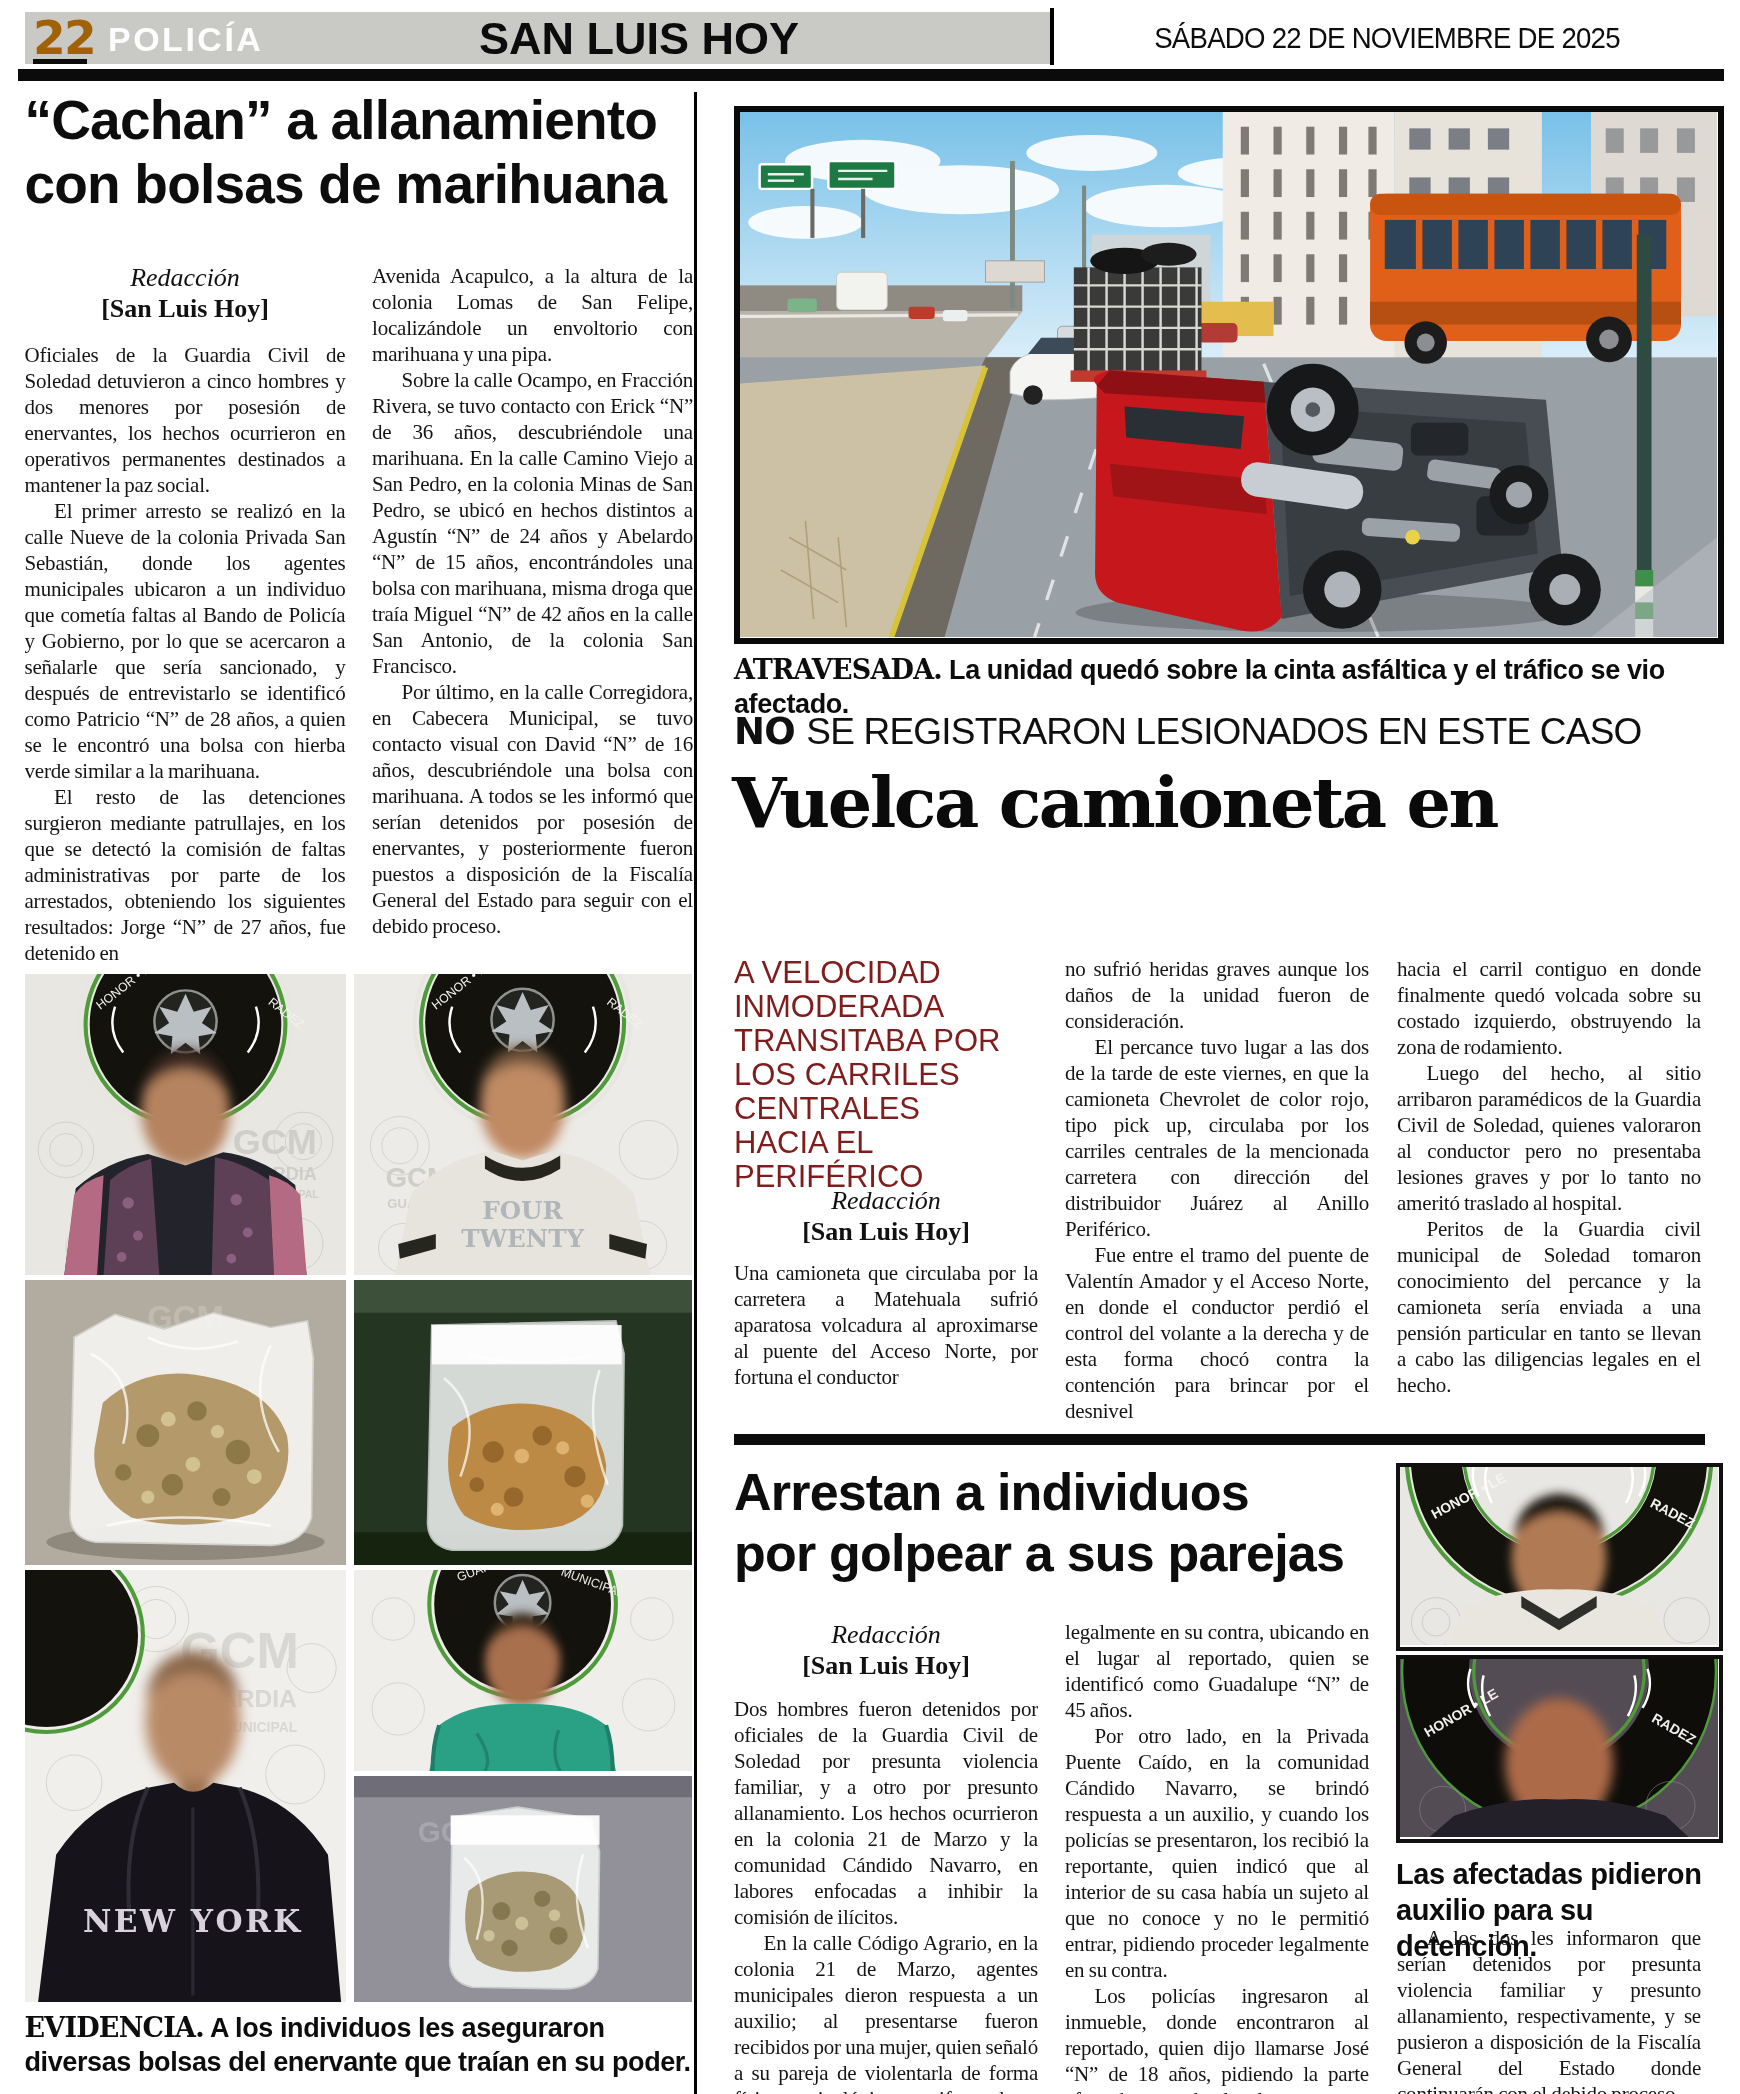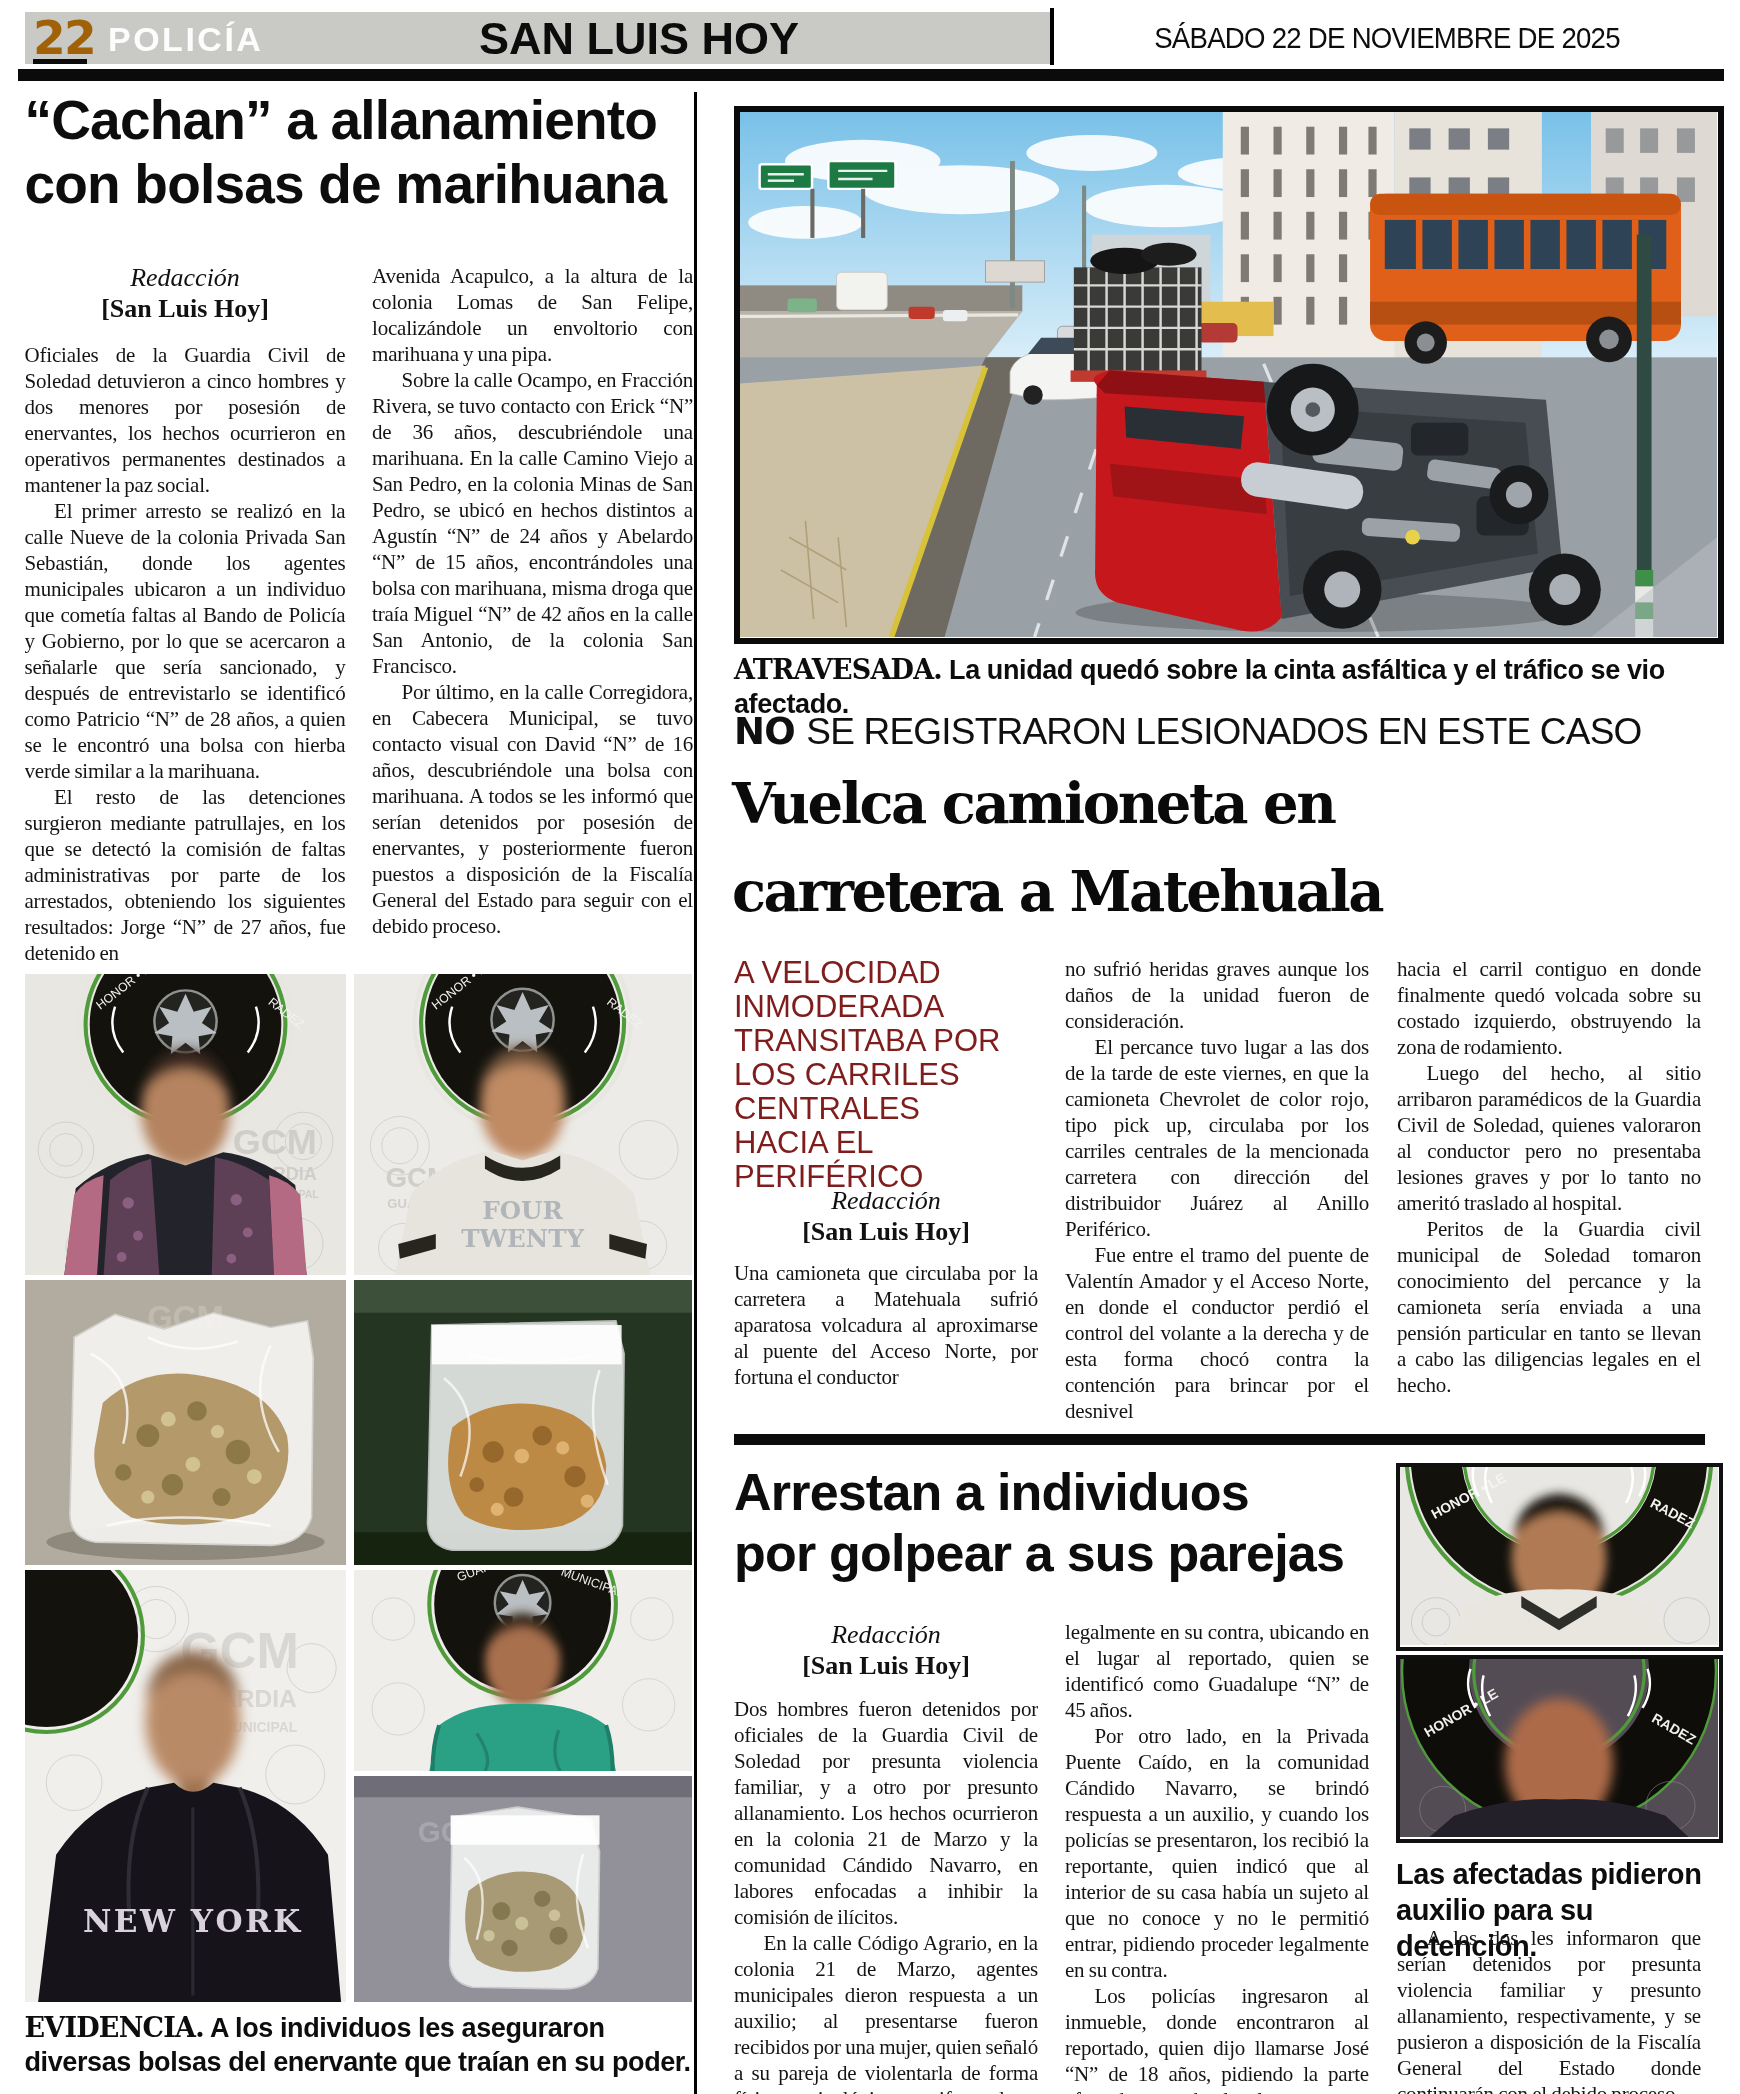--- a/index.html
+++ b/index.html
@@ -25,21 +25,21 @@
   .col{text-align:justify;font-size:21px;line-height:26px;letter-spacing:-0.2px;word-spacing:-0.8px;color:#141414;}
   .col p{margin:0;text-indent:29.5px;}
   .col p.pfirst{text-indent:0;}
   .byline{text-align:center;font-size:26px;line-height:31px;}
   .byline .auth{font-style:italic;}
   .byline .src{font-weight:bold;}
   .caption{font-family:"Liberation Sans",sans-serif;font-weight:bold;font-size:27px;line-height:34px;color:#0d0d0d;letter-spacing:-0.4px;}
   .cap-lead{font-family:"DejaVu Serif",serif;font-weight:bold;letter-spacing:-0.8px;}
   .kicker{font-family:"Liberation Sans",sans-serif;font-size:37px;color:#101010;letter-spacing:-0.8px;}
   .kicker .k-bold{font-family:"DejaVu Sans",sans-serif;font-weight:bold;margin-right:11.5px;}
-  .main-headline{font-family:"DejaVu Serif",serif;font-weight:bold;font-size:56px;line-height:88px;
+  .main-headline{font-family:"DejaVu Serif",serif;font-weight:bold;font-size:70px;line-height:88px;
                  color:#0a0a0a;letter-spacing:-2.5px;}
   .subhead{font-family:"Liberation Sans",sans-serif;font-size:31px;line-height:34px;color:#7f1d1d;letter-spacing:0px;}
 
   .photo-frame{border:6.5px solid #0a0a0a;box-sizing:border-box;}
   .photo-frame-sm{border:4.9px solid #101010;box-sizing:border-box;}
   figure{margin:0;padding:0;}
   svg{display:block;}
 </style>
 </head>
 <body>
@@ -550,21 +550,20 @@
   <div class="abs caption" style="left:734px;top:653px;width:990px;">
     <span class="cap-lead">ATRAVESADA.</span><span> La unidad quedó sobre la cinta asfáltica y el tráfico se vio afectado.</span>
   </div>
 
   <div class="abs kicker" style="left:734px;top:710px;width:990px;">
     <span class="k-bold">NO</span><span>SE REGISTRARON LESIONADOS EN ESTE CASO</span>
   </div>
 
   <div class="abs main-headline" style="left:732px;top:759px;width:994px;">
     <div>Vuelca camioneta en</div>
-    <div>carretera a Matehuala</div>
   </div>
 
   <div class="abs subhead" style="left:734px;top:956px;width:282px;">A VELOCIDAD INMODERADA TRANSITABA POR LOS CARRILES CENTRALES HACIA EL PERIFÉRICO</div>
 
   <div class="abs byline" style="left:734px;top:1185px;width:304px;">
     <div class="auth">Redacción</div>
     <div class="src">[San Luis Hoy]</div>
   </div>
 
   <div class="abs col" style="left:734px;top:1260px;width:304px;height:168px;overflow:hidden;">

